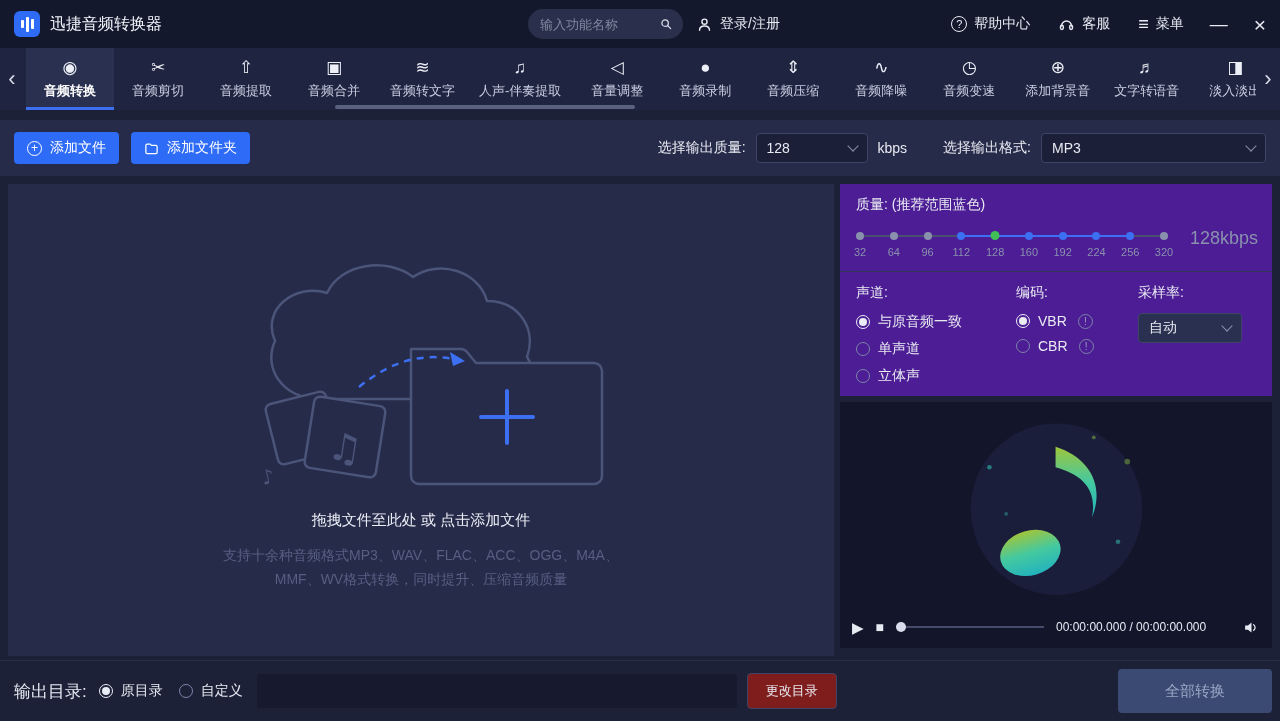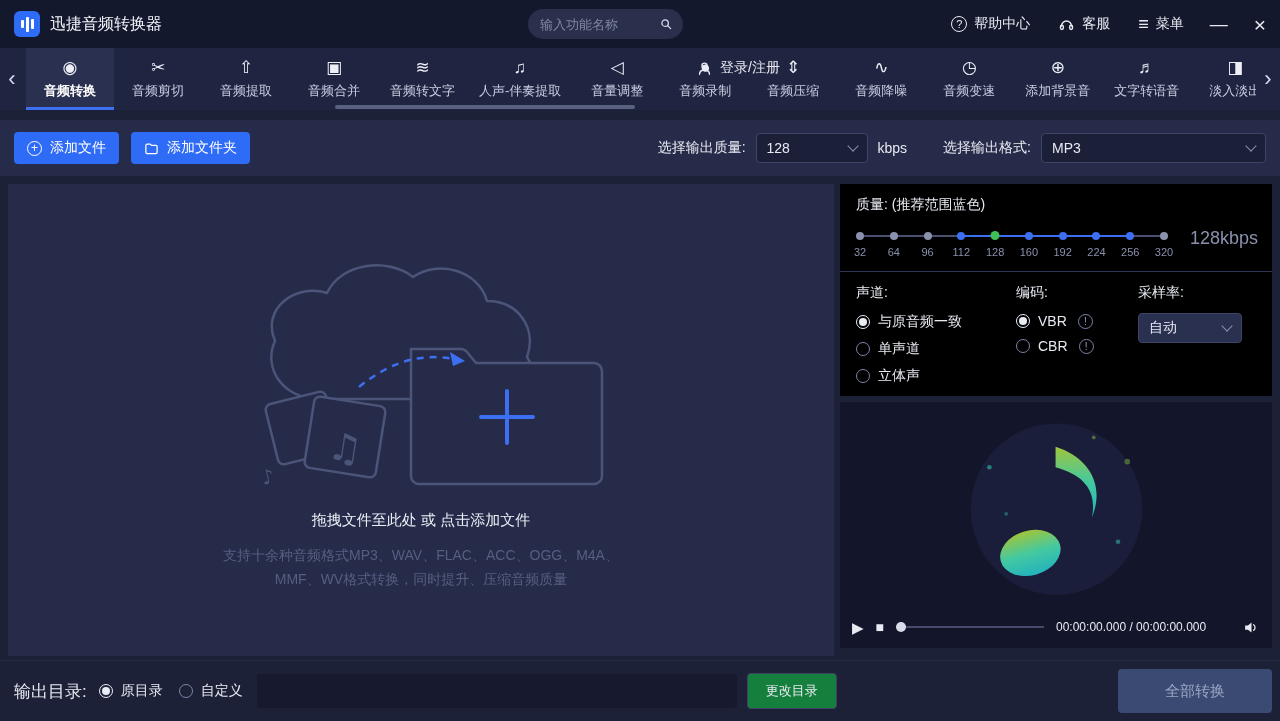--- a/index.html
+++ b/index.html
@@ -5,21 +5,21 @@
   html,body{margin:0;padding:0;width:1280px;height:721px;overflow:hidden;}
   body{background:#1D2138;font-family:"Liberation Sans","DejaVu Sans",sans-serif;color:#E8EAF2;position:relative;user-select:none;}
   
   .titlebar{position:absolute;top:0;left:0;right:0;height:48px;background:#14182D;display:flex;align-items:center;z-index:5;}
   .logo{margin-left:14px;width:26px;height:26px;border-radius:6px;background:#2E6BF6;display:flex;align-items:center;justify-content:center;gap:2px;}
   .logo i{display:block;width:3px;background:#fff;border-radius:1px;}
   .app-title{margin-left:10px;font-size:16px;color:#F2F4FA;}
   .searchbox{position:absolute;left:528px;top:9px;width:155px;height:30px;background:#2A2F4B;border-radius:15px;display:flex;align-items:center;padding:0 10px;box-sizing:border-box;}
   .searchbox input{flex:1;background:transparent;border:none;outline:none;color:#E8EAF2;font-size:13px;font-family:inherit;min-width:0;}
   .searchbox input::placeholder{color:#80879F;}
-  .login{position:absolute;left:696px;top:0;height:48px;display:flex;align-items:center;gap:7px;font-size:14px;cursor:pointer;margin-top:44px;}
+  .login{position:absolute;left:696px;top:0;height:48px;display:flex;align-items:center;gap:7px;font-size:14px;cursor:pointer;}
   .tb-right{position:absolute;right:0;top:0;height:48px;display:flex;align-items:center;padding-right:14px;}
   .tb-item{display:flex;align-items:center;gap:7px;font-size:14px;margin-left:28px;cursor:pointer;}
   .circle-icon{width:16px;height:16px;border:1.5px solid #E8EAF2;border-radius:50%;font-size:11px;display:flex;align-items:center;justify-content:center;box-sizing:border-box;}
   .menu-glyph{font-size:18px;}
   .winbtn{margin-left:26px;font-size:18px;color:#E8EAF2;cursor:pointer;line-height:1;}
   .winbtn.close{font-size:21px;}
   
   .tabstrip{position:absolute;top:48px;left:0;right:0;height:62px;background:#1F2440;}
   .strip-chev{position:absolute;top:0;bottom:0;width:24px;display:flex;align-items:center;justify-content:center;color:#D7DBEA;font-size:22px;cursor:pointer;z-index:3;background:#1F2440;}
   .strip-chev.left{left:0;} .strip-chev.right{right:0;}
@@ -36,21 +36,21 @@
   .filebar-right{margin-left:auto;display:flex;align-items:center;gap:10px;font-size:14px;}
   .dropdown{height:30px;background:#1B1F38;border:1px solid #3E4466;border-radius:4px;display:flex;align-items:center;justify-content:space-between;padding:0 10px;box-sizing:border-box;font-size:14px;cursor:pointer;}
   .dd-quality{width:112px;} .dd-format{width:225px;}
   .chev{width:7px;height:7px;border-right:1.5px solid #8A91AD;border-bottom:1.5px solid #8A91AD;transform:rotate(45deg);margin-top:-4px;flex:0 0 auto;}
   .fmt-label{margin-left:26px;}
   
   .dropzone{position:absolute;left:8px;top:184px;width:826px;height:472px;background:#262B49;display:flex;flex-direction:column;align-items:center;justify-content:center;cursor:pointer;}
   .dz-main{font-size:15px;color:#EDEFF7;margin-top:22px;}
   .dz-sub{margin-top:14px;text-align:center;font-size:14px;line-height:1.65;color:#575E82;}
   
-  .settings{position:absolute;left:840px;top:184px;width:432px;height:212px;background:#000000;box-sizing:border-box;padding:12px 16px 0;overflow:hidden;}
+  .settings{position:absolute;left:840px;top:184px;width:432px;height:212px;background:#4c1d95;box-sizing:border-box;padding:12px 16px 0;overflow:hidden;}
   .panel-title{font-size:14px;color:#E8EAF2;}
   .slider-row{display:flex;align-items:flex-start;margin-top:13px;}
   .slider{position:relative;width:316px;height:36px;flex:0 0 auto;}
   .slider .track{position:absolute;left:4px;width:304px;top:8px;height:2px;background:#4A5070;}
   .slider .track-rec{position:absolute;top:8px;height:2px;}
   .dot{position:absolute;top:5px;width:8px;height:8px;border-radius:50%;background:#8A91AD;transform:translateX(-50%);cursor:pointer;}
   .dot.rec{background:#3D6FF2;}
   .dot.cur{background:#3FBF55;width:9px;height:9px;top:4px;}
   .tick-label{position:absolute;top:19px;transform:translateX(-50%);font-size:11px;color:#8A91AD;}
   .current-label{margin-left:18px;margin-top:1px;font-size:18px;color:#8A91AD;}
@@ -73,21 +73,21 @@
   .progress .line{position:absolute;top:5px;left:0;right:0;height:2px;background:#454B6B;}
   .progress .knob{position:absolute;top:1px;left:0;width:10px;height:10px;border-radius:50%;background:#D9DDEB;}
   .time{font-size:12px;color:#E8EAF2;white-space:nowrap;}
   .vol{margin-left:auto;display:flex;align-items:center;cursor:pointer;}
   
   .bottombar{position:absolute;left:0;right:0;top:660px;height:61px;background:#1D2138;border-top:1px solid #272C49;display:flex;align-items:center;padding:0 14px;box-sizing:border-box;}
   .out-label{font-size:17px;}
   .bottom-radios{display:flex;align-items:center;gap:16px;margin-left:12px;}
   .bottom-radios .radio-row{margin-bottom:0;}
   .path-input{width:480px;height:34px;background:#171A2F;border:none;outline:none;border-radius:3px;margin-left:14px;color:#E8EAF2;padding:0 10px;box-sizing:border-box;font-size:13px;font-family:inherit;}
-  .btn-ghost{height:34px;padding:0 18px;background:#15803d;border:1px solid #3E4466;border-radius:4px;color:#E8EAF2;font-size:13px;display:flex;align-items:center;margin-left:10px;cursor:pointer;white-space:nowrap;}
+  .btn-ghost{height:34px;padding:0 18px;background:#7f1d1d;border:1px solid #3E4466;border-radius:4px;color:#E8EAF2;font-size:13px;display:flex;align-items:center;margin-left:10px;cursor:pointer;white-space:nowrap;}
   .convert-btn{position:absolute;right:8px;top:8px;width:154px;height:44px;background:#3A4A72;color:#9AA6C6;font-size:15px;border-radius:4px;display:flex;align-items:center;justify-content:center;cursor:pointer;}
 </style>
 </head>
 <body>
 
 <div class="titlebar">
   <div class="logo">
     <i style="height:8px"></i>
       <i style="height:15px"></i>
       <i style="height:10px"></i>

